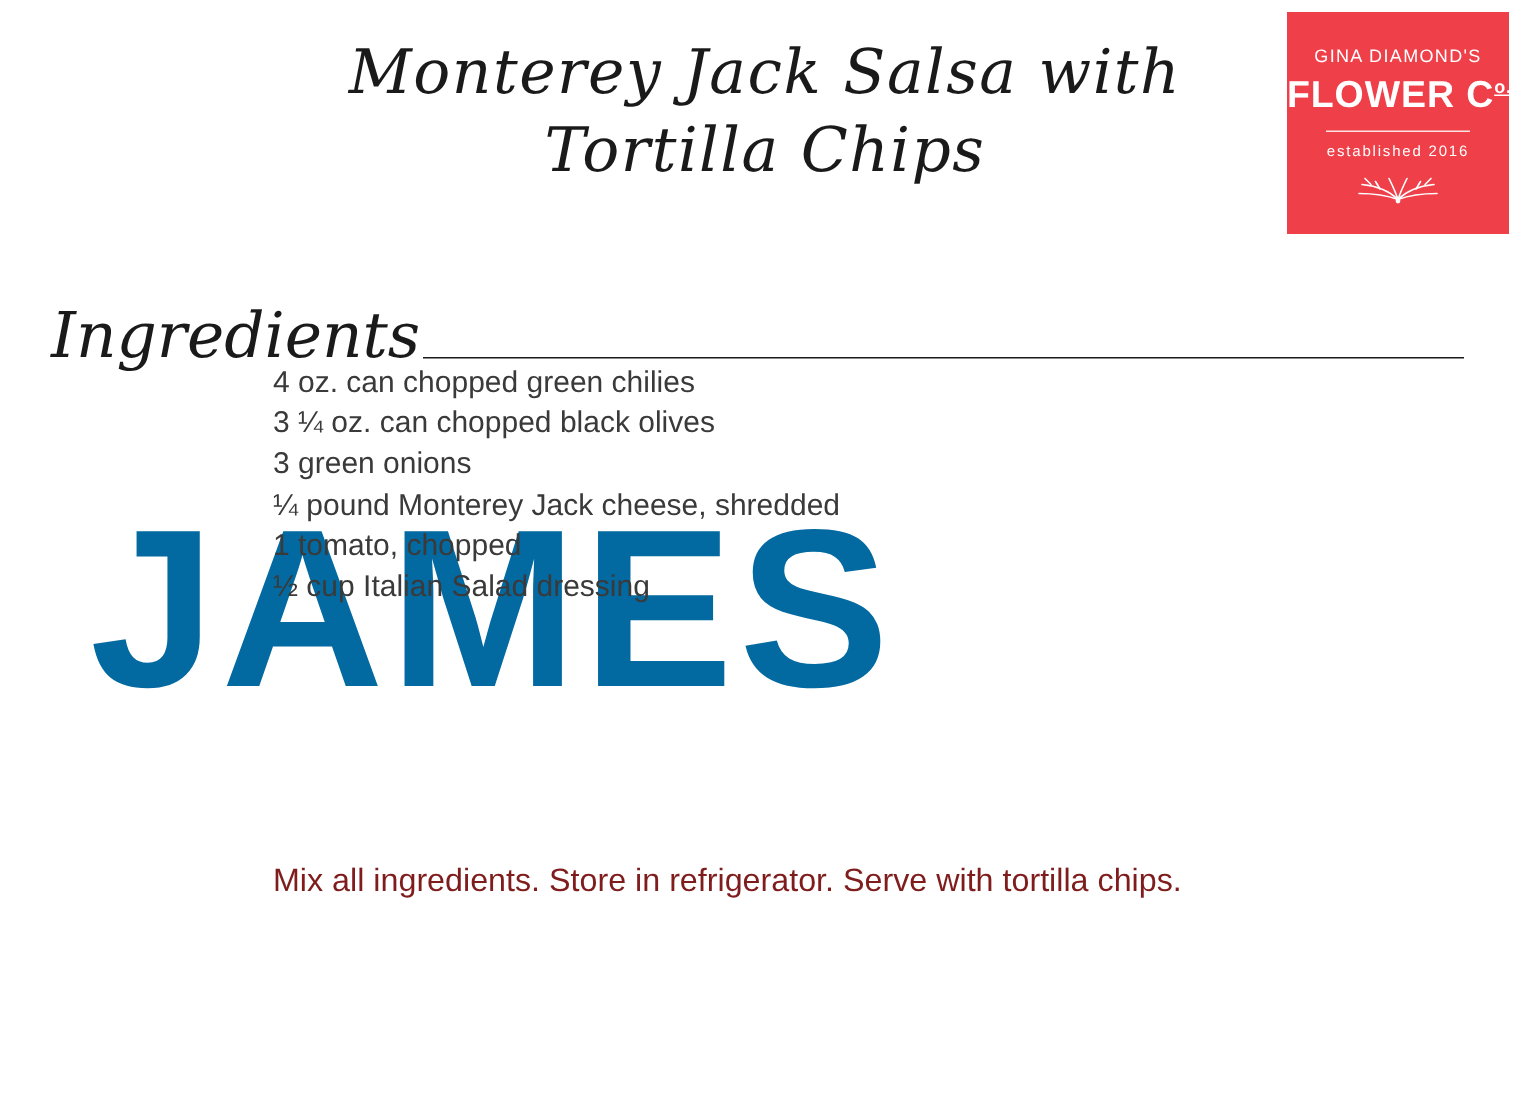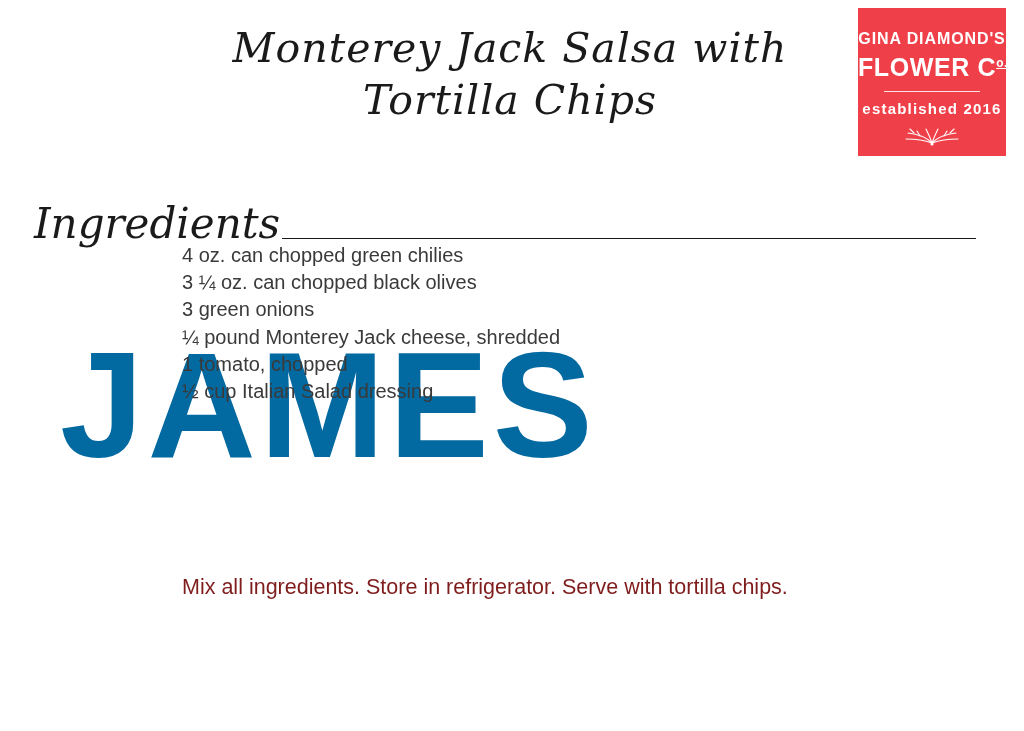--- a/index.html
+++ b/index.html
@@ -46,22 +46,22 @@
     top: 8px;
     width: 148px;
     height: 148px;
     background: #ef3f49;
     color: #ffffff;
     text-align: center;
     box-sizing: border-box;
     padding-top: 22px;
   }
   .logo-line1 {
-    font-size: 16px;
-    font-weight: bold;
+    font-size: 12px;
+    font-weight: normal;
     letter-spacing: 0.9px;
   }
   .logo-line2 {
     font-size: 25px;
     font-weight: bold;
     letter-spacing: 0.6px;
     margin-top: 5px;
     white-space: nowrap;
   }
   .logo-line2 sup {
@@ -70,24 +70,23 @@
     text-decoration: underline;
   }
   .logo-rule {
     width: 96px;
     height: 1px;
     background: #ffffff;
     margin: 9px auto 0 auto;
     opacity: 0.85;
   }
   .logo-est {
-    font-size: 15px;
+    font-size: 10px;
     letter-spacing: 1.2px;
     margin-top: 8px;
-    font-weight: bold;
   }
   .logo-flourish {
     margin-top: 8px;
   }
 
   
   .title {
     position: absolute;
     left: 180px;
     top: 22px;

